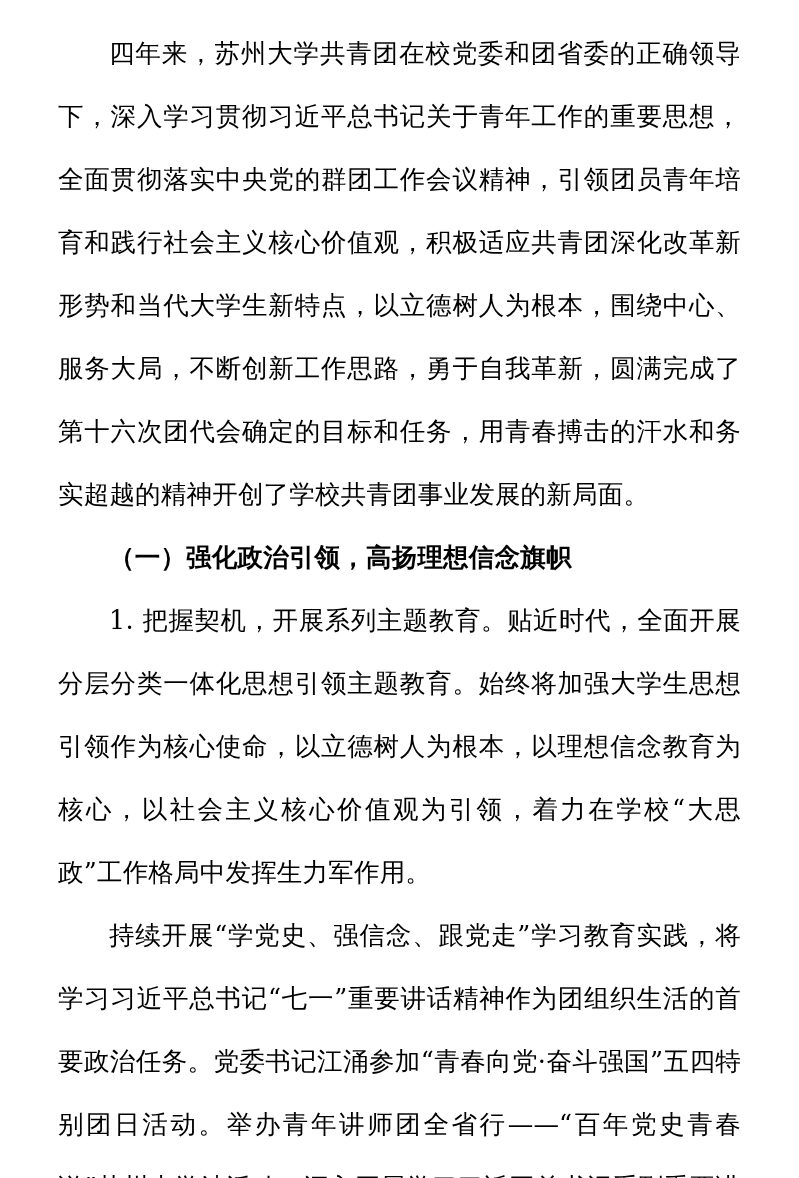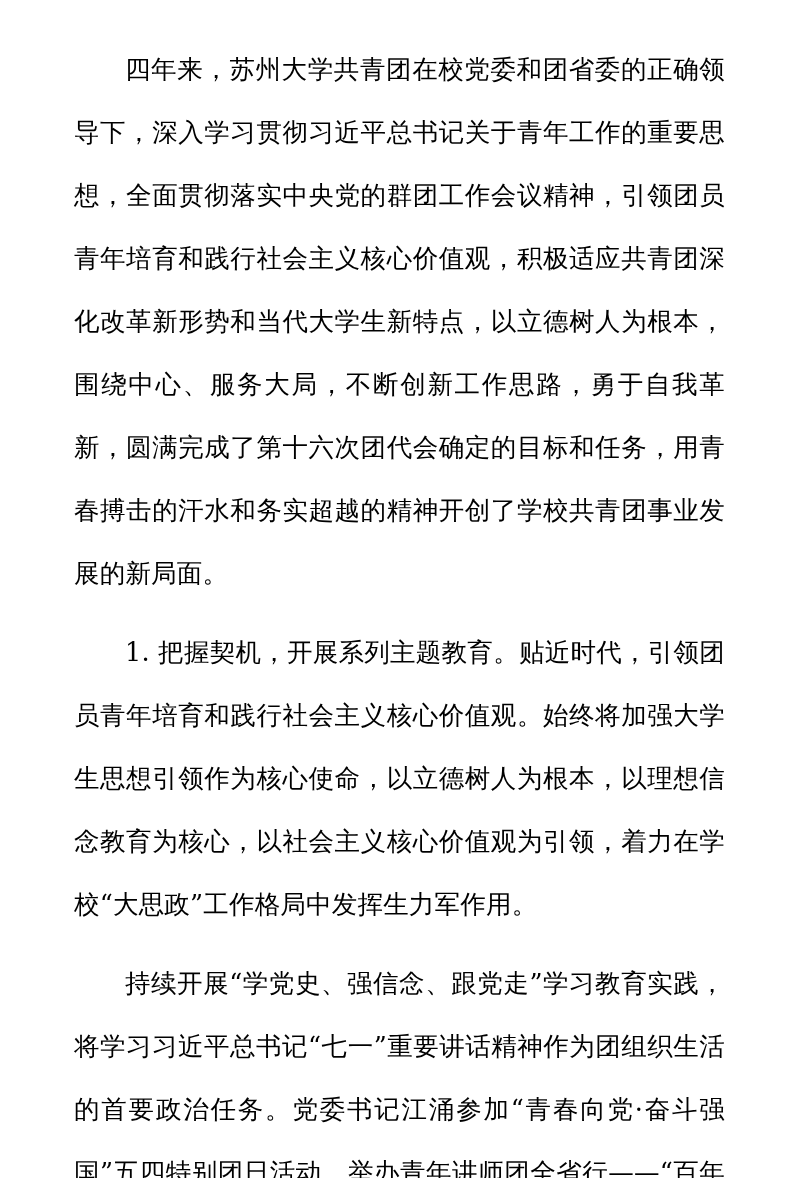--- a/index.html
+++ b/index.html
@@ -22,39 +22,40 @@
     background: #ffffff;
   }
   .doc-body {
     font-size: 25.5px;
     line-height: 63px;
     text-align: justify;
     text-justify: inter-ideograph;
     letter-spacing: 0.2px;
   }
   p.para {
-    margin: 16px;
+    margin: 0;
     text-indent: 2em;
   }
   p.heading {
     margin: 0;
     text-indent: 2em;
     font-weight: bold;
   }
   .run-bold {
     font-weight: normal;
   }
 </style>
 </head>
 <body>
 
 <div class="page">
   <div class="doc-body">
 
     <p class="para">四年来，苏州大学共青团在校党委和团省委的正确领导下，深入学习贯彻习近平总书记关于青年工作的重要思想，全面贯彻落实中央党的群团工作会议精神，引领团员青年培育和践行社会主义核心价值观，积极适应共青团深化改革新形势和当代大学生新特点，以立德树人为根本，围绕中心、服务大局，不断创新工作思路，勇于自我革新，圆满完成了第十六次团代会确定的目标和任务，用青春搏击的汗水和务实超越的精神开创了学校共青团事业发展的新局面。</p>
 
+    <p class="heading">（一）强化政治引领，高扬理想信念旗帜</p>
 
-    <p class="para"><span class="run-bold">1. 把握契机，开展系列主题教育</span><span>。贴近时代，引领团员青年培育和践行社会主义核心价值观。始终将加强大学生思想引领作为核心使命，以立德树人为根本，以理想信念教育为核心，以社会主义核心价值观为引领，着力在学校“大思政”工作格局中发挥生力军作用。</span></p>
+    <p class="para"><span class="run-bold">1. 把握契机，开展系列主题教育</span><span>。贴近时代，全面开展分层分类一体化思想引领主题教育。始终将加强大学生思想引领作为核心使命，以立德树人为根本，以理想信念教育为核心，以社会主义核心价值观为引领，着力在学校“大思政”工作格局中发挥生力军作用。</span></p>
 
     <p class="para">持续开展“学党史、强信念、跟党走”学习教育实践，将学习习近平总书记“七一”重要讲话精神作为团组织生活的首要政治任务。党委书记江涌参加“青春向党·奋斗强国”五四特别团日活动。举办青年讲师团全省行——“百年党史青春说”苏州大学站活动。深入开展学习习近平总书记系列重要讲话精神“四进四信”活动、“青春喜迎十九大·不忘初心跟党走”主题宣传教育实践、“学习总书记讲话 做合格共青团员”教育实践、“青春心向党 建功新时代”主题教育等，</p>
 
   </div>
 </div>
 
 </body></html>

